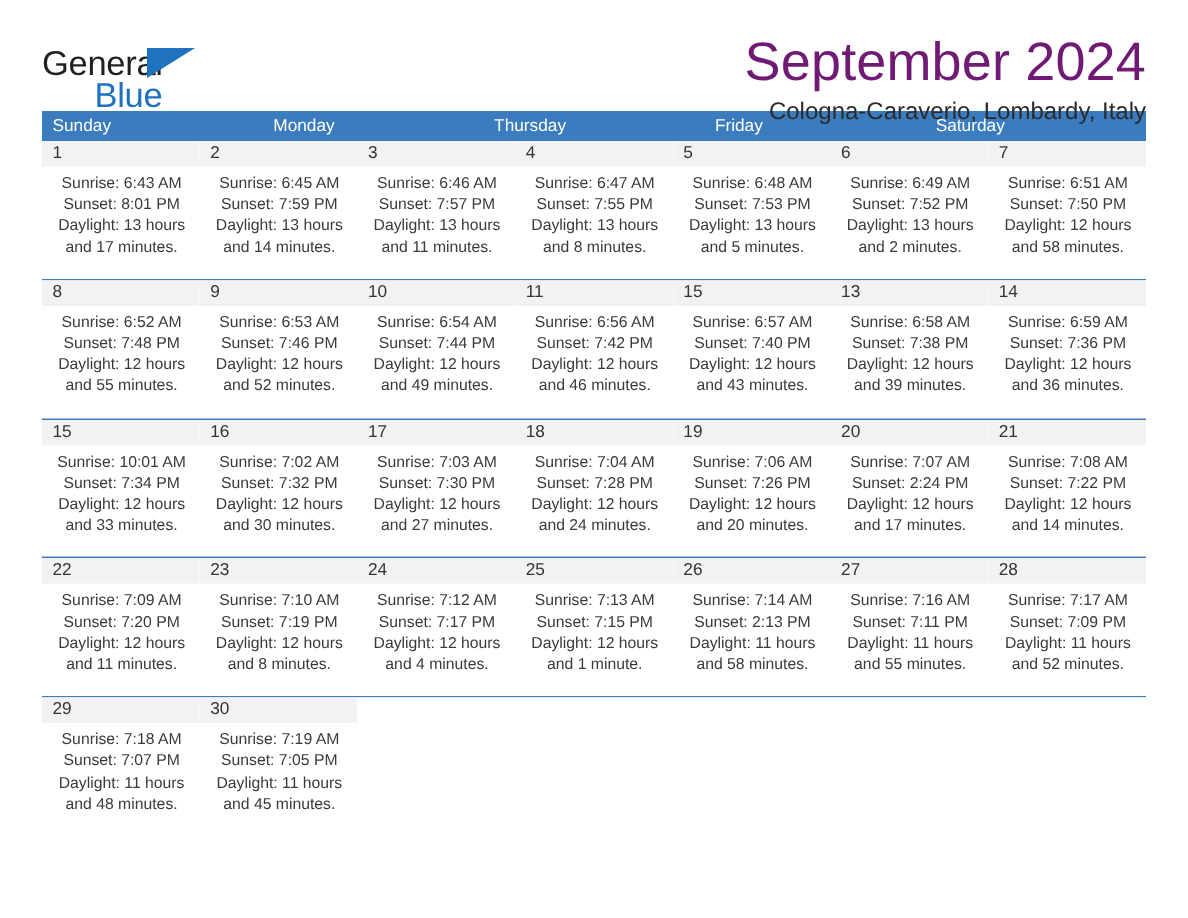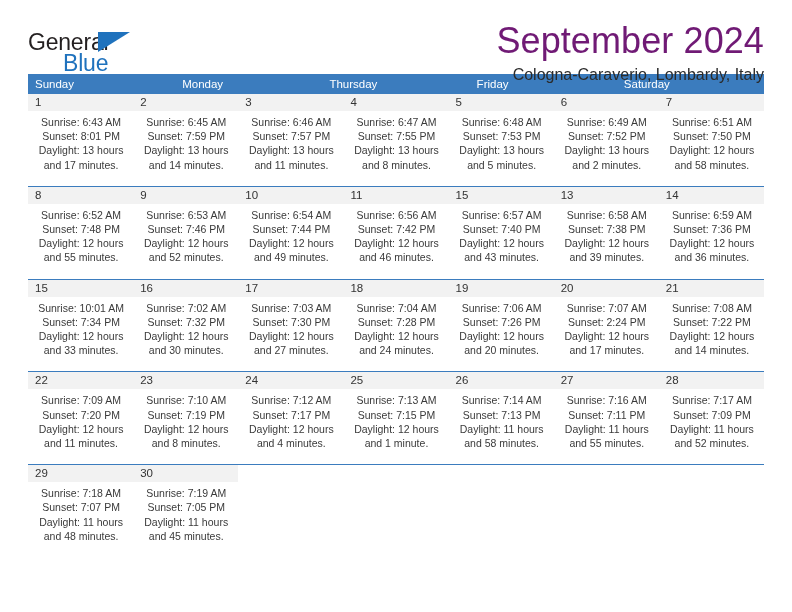--- a/index.html
+++ b/index.html
@@ -412,21 +412,21 @@
               <div class="day-line">Sunrise: 7:13 AM</div>
               <div class="day-line">Sunset: 7:15 PM</div>
               <div class="day-line">Daylight: 12 hours</div>
               <div class="day-line">and 1 minute.</div>
             </div>
           </div>
           <div class="day-cell">
             <div class="day-number">26</div>
             <div class="day-body">
               <div class="day-line">Sunrise: 7:14 AM</div>
-              <div class="day-line">Sunset: 7:13 PM</div>
+              <div class="day-line">Sunset: 2:13 PM</div>
               <div class="day-line">Daylight: 11 hours</div>
               <div class="day-line">and 58 minutes.</div>
             </div>
           </div>
           <div class="day-cell">
             <div class="day-number">27</div>
             <div class="day-body">
               <div class="day-line">Sunrise: 7:16 AM</div>
               <div class="day-line">Sunset: 7:11 PM</div>
               <div class="day-line">Daylight: 11 hours</div>

